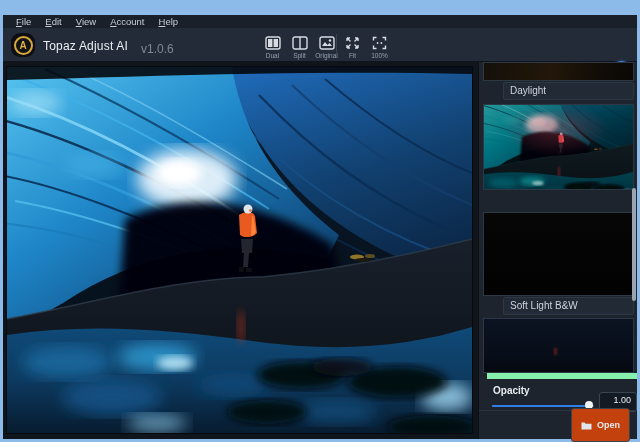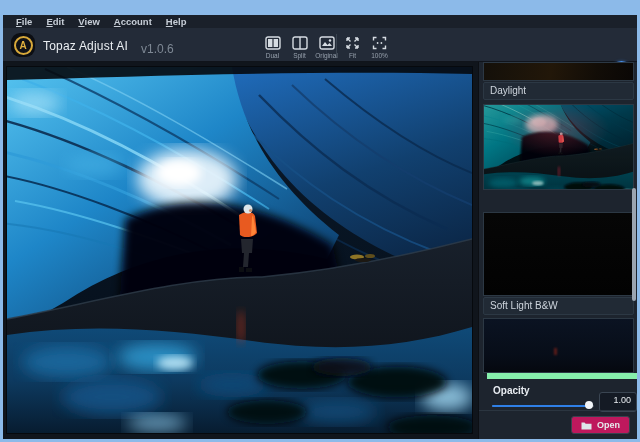--- a/index.html
+++ b/index.html
@@ -14,21 +14,21 @@
                 display:flex; align-items:center; justify-content:center; line-height:1; }
   .tb-title { position:absolute; left:0; right:0; top:1px; text-align:center; font-size:10px; color:#17252f; }
   .tb-min { position:absolute; right:44px; top:-1px; width:14px; height:15px; text-align:center;
             font-size:9px; font-weight:bold; color:#1d2b3a; line-height:15px; }
   .tb-max { position:absolute; right:27px; top:3px; width:10px; height:9px; border:2px solid #1d2b3a; background:transparent; }
   .tb-close { position:absolute; right:1px; top:1px; width:25px; height:13px; background:#dd5e57; border:1px solid #c14a44;
               border-radius:2px; color:#fff; font-size:8px; font-weight:bold; text-align:center; line-height:11px; }
 
   
   .menubar { position:absolute; left:3px; right:3px; top:15px; height:13px; background:#1a202a;
-             display:flex; align-items:flex-end; padding-left:6px;font-weight:bold; }
+             display:flex; align-items:flex-end; padding-left:6px; }
   .menu-item { display:inline-block; font-size:9.5px; color:#c6cdd6; padding:0 7px; line-height:13px; }
   .menu-item::first-letter { text-decoration:underline; }
 
   
   .header { position:absolute; left:3px; right:3px; top:28px; height:34px; background:#232b38;
             border-bottom:1px solid #10141b; }
   .logo { position:absolute; left:8px; top:5px; width:24px; height:24px; border-radius:9px;
           background:#0c0e13; display:flex; align-items:center; justify-content:center; }
   .logo-ring { width:19px; height:19px; border-radius:50%; border:2px solid #d8a93a; background:#101217;
                color:#e2b13e; font-weight:bold; font-size:10px; display:flex; align-items:center; justify-content:center; }
@@ -62,21 +62,21 @@
   .canvas { position:absolute; left:3px; top:62px; width:475px; height:377px; background:#10151c; }
   .photo { position:absolute; left:4px; top:5px; width:465px; height:366px; outline:1px solid #06090d; }
 
   
   .panel { position:absolute; left:478px; top:62px; width:159px; height:377px; background:#1d242e;
            border-left:1px solid #0c0f14; }
   .preset-list { position:absolute; left:0; right:0; top:0; height:311px; overflow:hidden; }
   .preset-card { position:absolute; left:4px; width:151px; }
   .card-thumb { position:relative; width:100%; border:1px solid #2c3844; background:#000; overflow:hidden; }
   .card-label { height:18px; margin-top:1px; background:#212a35; border:1px solid #2c3844; border-radius:2px;
-                font-size:10px; color:#cdd4dc; line-height:16px; padding-left:6px; }
+                font-size:10px; color:#cdd4dc; line-height:16px; padding-left:6px;margin-left:20px; }
   .thumb-daylight { height:19px; background:linear-gradient(100deg,#14100a,#221709 45%,#120d07 75%,#0a0705); }
   .thumb-romantic { height:86px; }
   .thumb-romantic svg { display:block; filter:brightness(.8) saturate(1.05) hue-rotate(-22deg); }
   .romantic-tint { position:absolute; inset:0;
                    background:radial-gradient(ellipse 60% 55% at 48% 28%, rgba(190,60,80,.38), rgba(60,20,40,0) 60%); }
   .thumb-bw { height:84px; background:linear-gradient(#060606,#020202); }
   .thumb-dark { height:55px; background:linear-gradient(#0b1322,#070d18 70%,#05080f); }
   .dark-speck { position:absolute; left:47%; top:55%; width:3px; height:7px; background:rgba(160,40,25,.55); filter:blur(1px); }
   .scroll-thumb { position:absolute; right:1px; top:126px; width:4px; height:113px; background:#9aa4b0; border-radius:2px; }
 
@@ -85,22 +85,22 @@
   .op-slider { position:absolute; left:5px; top:22px; width:102px; height:10px; }
   .op-track { position:absolute; left:0; right:0; top:4px; height:2px; background:#49525e; border-radius:1px; }
   .op-fill { position:absolute; left:0; top:4px; height:2px; width:97px; background:#2f7fe6; border-radius:1px; }
   .op-handle { position:absolute; left:93px; top:0; width:8px; height:8px; border-radius:50%; background:#f2f5f8; }
   .op-value { position:absolute; left:112px; top:13px; width:38px; height:20px; background:#141a24;
               border:1px solid #3a4552; border-radius:3px; color:#e9edf1; font-size:9px; text-align:right;
               line-height:14px; padding-right:5px; }
 
   .panel-footer { position:absolute; left:0; right:0; top:348px; height:29px; border-top:1px solid #2b3540;
                   display:flex; align-items:center; justify-content:flex-end; gap:13px; padding-right:7px; }
-  .pf-btn { height:18px; background:#be185d; border:1px solid #39424f; border-radius:3px; display:flex;
-            align-items:center; gap:5px; padding:0 9px; }
+  .pf-btn { height:18px; background:#c2410c; border:1px solid #39424f; border-radius:3px; display:flex;
+            align-items:center; gap:5px; padding:16px 9px; }
   .pf-btn span { color:#e6eaee; font-size:9px; font-weight:bold; }
 
   svg { display:block; }
 </style>
 </head>
 <body>
 
 <div class="window">
 
 

